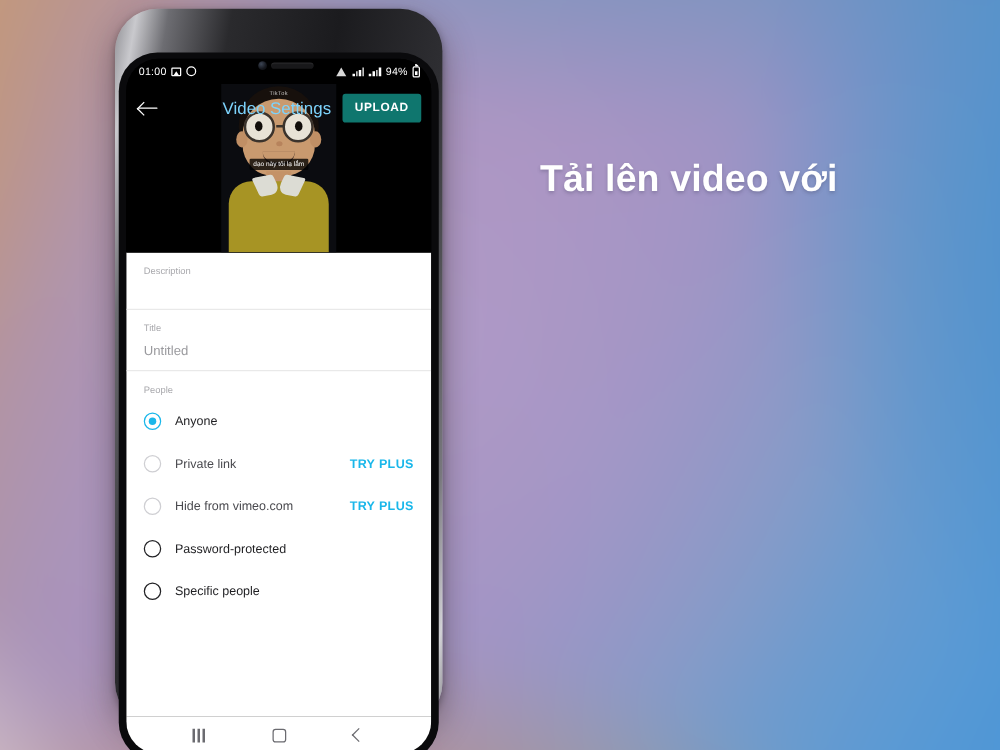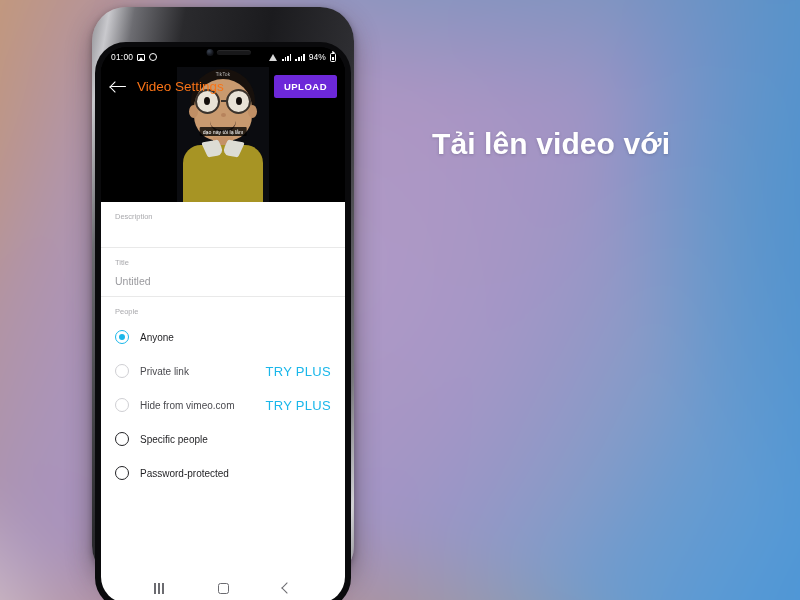--- a/index.html
+++ b/index.html
@@ -150,23 +150,23 @@
     display:flex; align-items:center; padding:0 8px 0 9px; gap:9px;
   }
   #back-arrow { width:18px; height:18px; position:relative; cursor:pointer; flex:0 0 auto;}
   #back-arrow::before{
     content:""; position:absolute; left:1px; top:8.5px; width:15px; height:1.6px; background:#fff; border-radius:1px;
   }
   #back-arrow::after{
     content:""; position:absolute; left:1px; top:5.6px; width:7px; height:7px;
     border-left:1.6px solid #fff; border-bottom:1.6px solid #fff; transform:rotate(45deg);
   }
-  #appbar-title{ color:#f97316; font-size:13.5px; font-weight:500; flex:1 1 auto; white-space:nowrap;}
+  #appbar-title{ color:#7dd3fc; font-size:13.5px; font-weight:500; flex:1 1 auto; white-space:nowrap;text-align:right;}
   #upload-btn{
-    background:#6d28d9; color:#fff; font-size:9.5px; font-weight:bold; letter-spacing:.5px;
+    background:#0f766e; color:#fff; font-size:9.5px; font-weight:bold; letter-spacing:.5px;
     padding:6px 10px; border:none; border-radius:2.5px; cursor:pointer; flex:0 0 auto;
     font-family:inherit;
   }
 
   
   #videoart{ position:absolute; inset:0; background:#000; }
   .vframe{
     position:absolute; left:50%; transform:translateX(-50%);
     top:0; bottom:0; width:92px; background:#0b0c10; overflow:hidden;
   }
@@ -223,21 +223,21 @@
     flex:0 0 auto; position:relative; background:#fff;
   }
   .radio.disabled{ border-color:#cfcfd3; }
   .radio.selected{ border-color:#1ab7ea; }
   .radio.selected::after{
     content:""; position:absolute; left:50%; top:50%; transform:translate(-50%,-50%);
     width:6px; height:6px; border-radius:50%; background:#1ab7ea;
   }
   .radio-label{ font-size:10px; color:#1f1f22; flex:1 1 auto; }
   .radio-label.disabled{ color:#4a4a4f; }
-  .try-plus{ font-size:13px; font-weight:normal; color:#1ab7ea; letter-spacing:.3px; cursor:pointer;text-align:right; }
+  .try-plus{ font-size:10px; font-weight:bold; color:#1ab7ea; letter-spacing:.3px; cursor:pointer;text-align:right; }
 
   
   #navbar{
     flex:0 0 auto; height:30px; background:#fff;
     display:flex; align-items:center; justify-content:space-around; padding:0 26px;
   }
   .nav-btn{ cursor:pointer; display:flex; align-items:center; justify-content:center; width:30px; height:24px; }
   .nav-recents{ display:flex; gap:2.5px; }
   .nav-recents i{ display:block; width:1.5px; height:11px; background:#6b6b70; }
   .nav-home{ width:11px; height:11px; border:1.6px solid #6b6b70; border-radius:2.5px; }
@@ -351,25 +351,25 @@
               <span class="radio-label disabled">Private link</span>
               <span class="try-plus">TRY PLUS</span>
             </div>
             <div class="radio-row">
               <span class="radio disabled"></span>
               <span class="radio-label disabled">Hide from vimeo.com</span>
               <span class="try-plus">TRY PLUS</span>
             </div>
             <div class="radio-row">
               <span class="radio"></span>
+              <span class="radio-label">Password-protected</span>
+            </div>
+            <div class="radio-row">
+              <span class="radio"></span>
               <span class="radio-label">Specific people</span>
-            </div>
-            <div class="radio-row">
-              <span class="radio"></span>
-              <span class="radio-label">Password-protected</span>
             </div>
           </div>
 
     </div>
 
     <div id="navbar">
       <div class="nav-btn">
         <span class="nav-recents">
               <i></i>
               <i></i>

